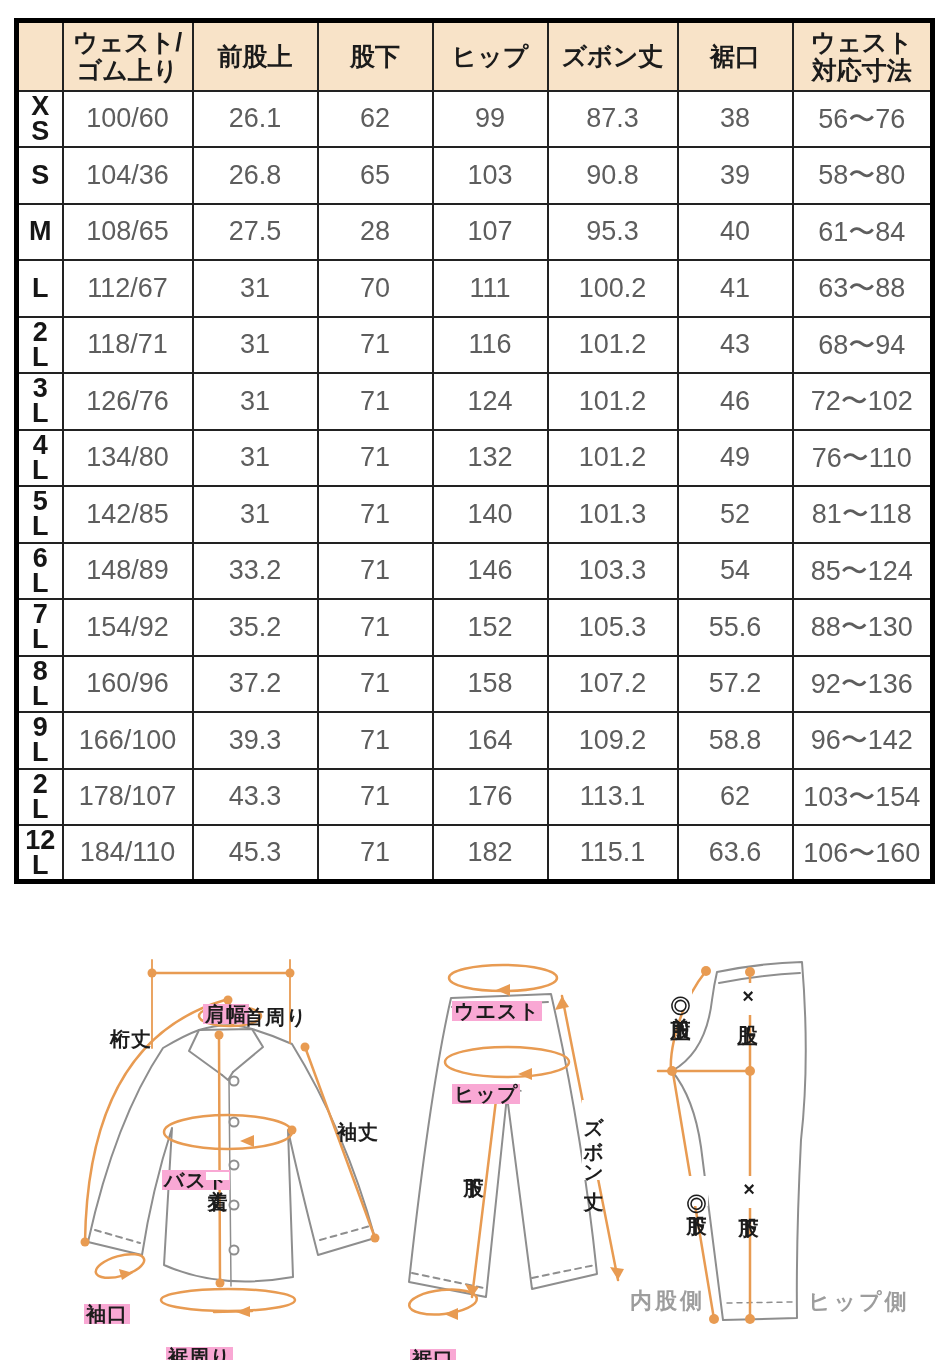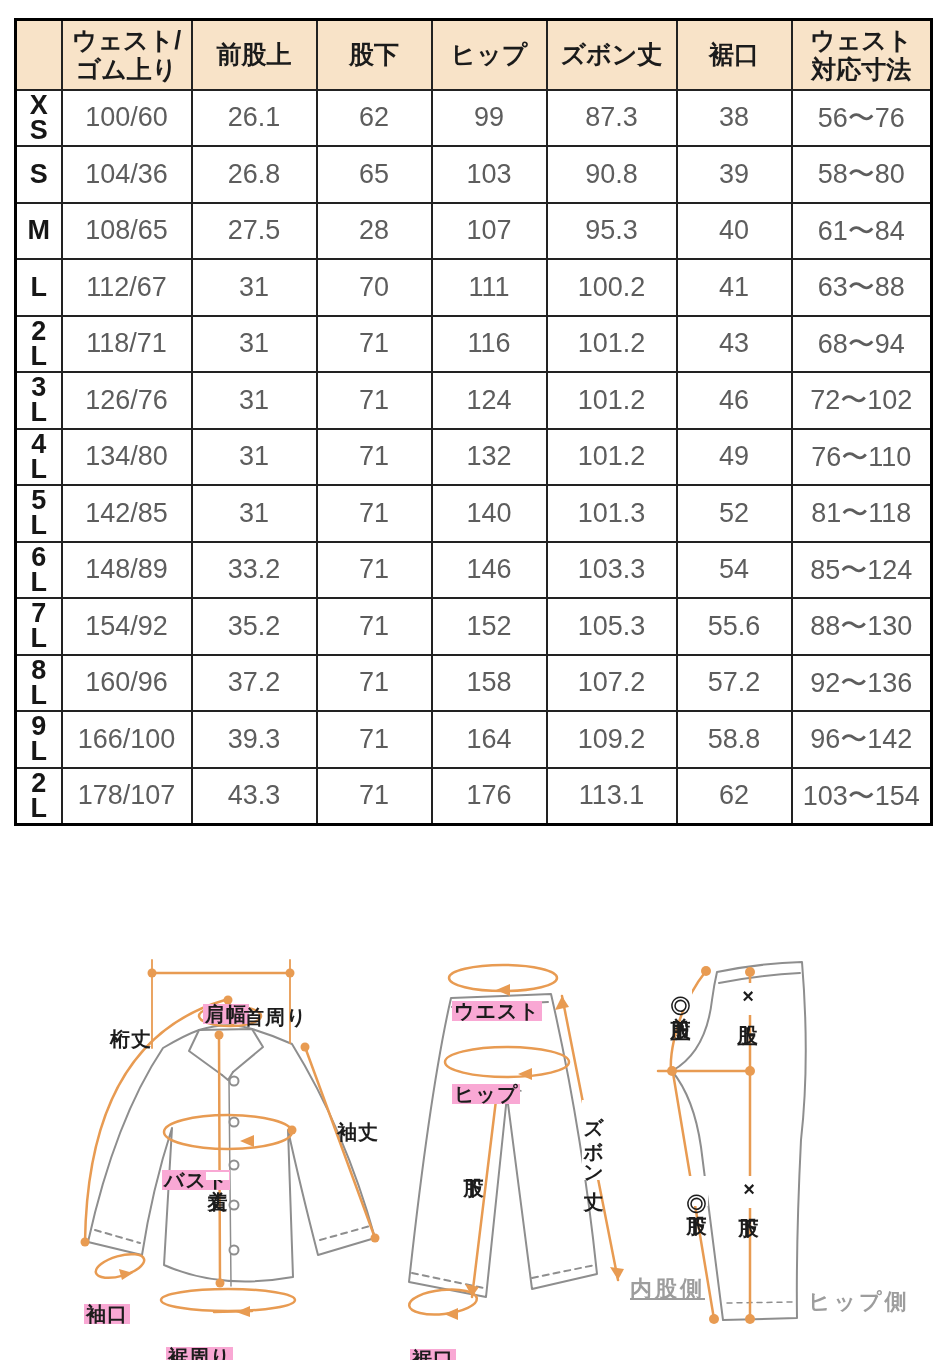--- a/index.html
+++ b/index.html
@@ -4,21 +4,21 @@
 <style>
   html,body { margin:0; padding:0; background:#fff; }
   .page {
     position:relative; width:940px; height:1360px; background:#ffffff;
     font-family:"Liberation Sans", sans-serif; overflow:hidden;
   }
   
   table.size-table {
     position:absolute; left:14px; top:18px; width:916px;
     border-collapse:collapse; table-layout:fixed;
-    border:3px solid #000000;
+    border:5px solid #000000;
   }
   .size-table th, .size-table td {
     border:2px solid #222222; text-align:center; vertical-align:middle;
     padding:0; overflow:hidden;
   }
   .size-table thead tr { height:70px; }
   .size-table thead th {
     background:#f8e3c8; color:#1b1b1b; font-size:25px; font-weight:600;
     line-height:1.15; white-space:pre-line;
   }
@@ -214,20 +214,31 @@
           <th>2
 L</th>
           <td>178/107</td>
           <td>43.3</td>
           <td>71</td>
           <td>176</td>
           <td>113.1</td>
           <td>62</td>
           <td>103〜154</td>
         </tr>
+        <tr>
+          <th>12
+L</th>
+          <td>184/110</td>
+          <td>45.3</td>
+          <td>71</td>
+          <td>182</td>
+          <td>115.1</td>
+          <td>63.6</td>
+          <td>106〜160</td>
+        </tr>
       </tbody>
   </table>
 
   <div class="diagram-area">
     <svg width="940" height="420" viewBox="0 0 940 420">
 
       <g stroke="#8e8e8e" stroke-width="2" fill="#ffffff" stroke-linejoin="round" stroke-linecap="round">
         <path d="M 163 108 Q 185 95 199 90 L 252 89 Q 272 95 292 104 Q 345 190 375 298 L 318 315 Q 300 245 288 190 L 293 337 Q 220 350 164 325 L 172 188 Q 152 250 142 315 L 88 302 Q 115 180 163 108 Z"></path>
         <path d="M 199 90 Q 228 81 252 89" fill="none"></path>
         <path d="M 199 90 L 189 111 L 222 135" fill="none"></path>
@@ -336,17 +347,17 @@
     <div class="dlabel bg" style="left:452px; top:18px;">ウエスト</div>
     <div class="dlabel bg" style="left:452px; top:101px;">ヒップ</div>
     <div class="vlabel" style="left:582px; top:160px;">ズボン丈</div>
     <div class="vlabel" style="left:462px; top:220px;">股下</div>
     <div class="dlabel bg" style="left:410px; top:366px;">裾口</div>
 
     <div class="vlabel" style="left:669px; top:38px;">◎前股上</div>
     <div class="vlabel" style="left:736px; top:43px;">×股上</div>
     <div class="vlabel" style="left:685px; top:236px;">◎股下</div>
     <div class="vlabel" style="left:737px; top:236px;">×股下</div>
-    <div class="side-note" style="left:630px; top:338px;text-decoration:underline;">内股側</div>
+    <div class="side-note" style="left:630px; top:350px;">内股側</div>
     <div class="side-note" style="left:808px; top:351px;">ヒップ側</div>
   </div>
 
 </div>
 
 </body></html>

